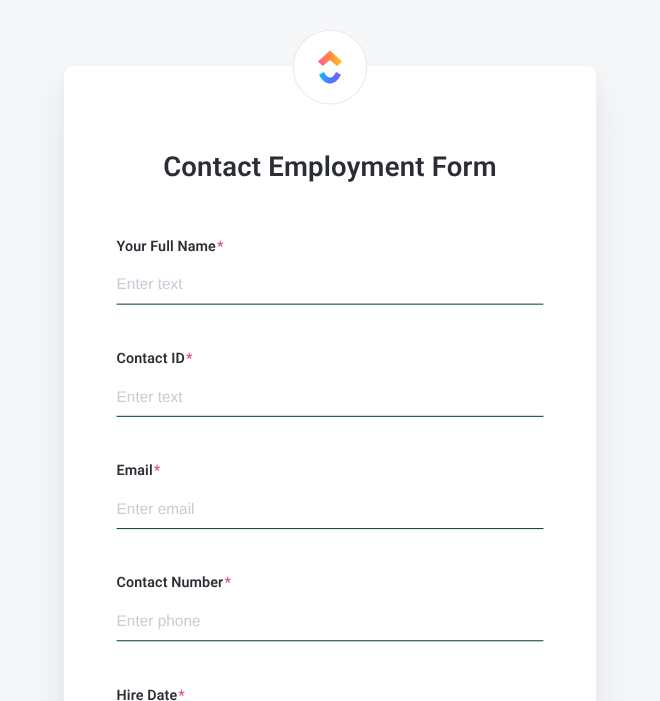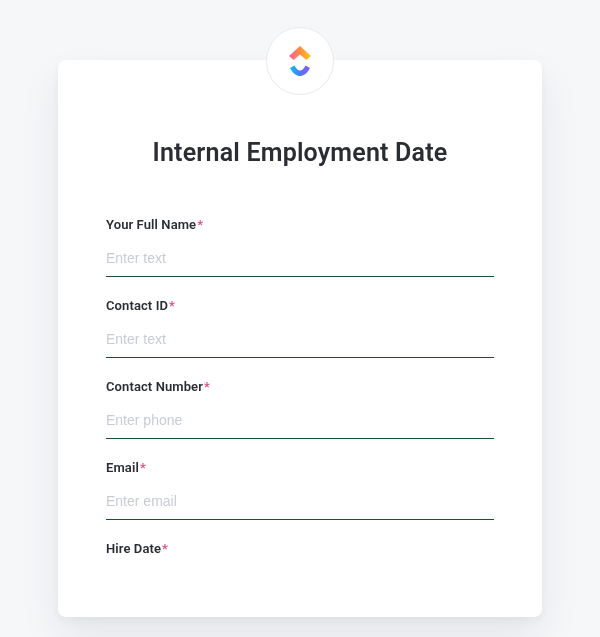--- a/index.html
+++ b/index.html
@@ -41,21 +41,21 @@
   }
   .title {
     text-align: center;
     font-size: 25px;
     font-weight: 600;
     color: #2a2e34;
     margin: 0 0 50px 0;
     letter-spacing: 0.2px;
   }
   .field {
-    margin-bottom: 21px;
+    margin-bottom: 42px;
   }
   .label {
     font-size: 13px;
     font-weight: 600;
     color: #2a2e34;
     margin-bottom: 12px;
     display: block;
     letter-spacing: 0.1px;
   }
   .req {
@@ -99,48 +99,48 @@
               <stop offset="50%" stop-color="#4f77ff"></stop>
               <stop offset="100%" stop-color="#8459ff"></stop>
             </linearGradient>
           </defs>
           <path d="M15 2 L26 12 L21.5 16 L15 10.5 L8.5 16 L4 12 Z" fill="url(#arrowGrad)"></path>
           <path d="M5 24 C8 30 12 32 15 32 C18 32 22 30 25 24 L20.5 21.5 C18.5 25.5 16.5 26.5 15 26.5 C13.5 26.5 11.5 25.5 9.5 21.5 Z" fill="url(#smileGrad)"></path>
         </svg>
       </span>
     </div>
 
-    <h1 class="title">Internal Employment Date</h1>
+    <h1 class="title">Contact Employment Form</h1>
 
     <div class="field">
       <label class="label">
         <span>Your Full Name</span><span class="req">*</span>
       </label>
       <input type="text" class="input-line" placeholder="Enter text" style="">
     </div>
 
     <div class="field">
       <label class="label">
         <span>Contact ID</span><span class="req">*</span>
       </label>
       <input type="text" class="input-line" placeholder="Enter text" style="">
     </div>
 
     <div class="field">
       <label class="label">
-        <span>Contact Number</span><span class="req">*</span>
+        <span>Email</span><span class="req">*</span>
       </label>
-      <input type="tel" class="input-line" placeholder="Enter phone" style="">
+      <input type="email" class="input-line" placeholder="Enter email" style="">
     </div>
 
     <div class="field">
       <label class="label">
-        <span>Email</span><span class="req">*</span>
+        <span>Contact Number</span><span class="req">*</span>
       </label>
-      <input type="email" class="input-line" placeholder="Enter email" style="">
+      <input type="tel" class="input-line" placeholder="Enter phone" style="">
     </div>
 
     <div class="field" style="margin-bottom:0">
       <label class="label">
         <span>Hire Date</span><span class="req">*</span>
       </label>
 
     </div>
 
   </div>

